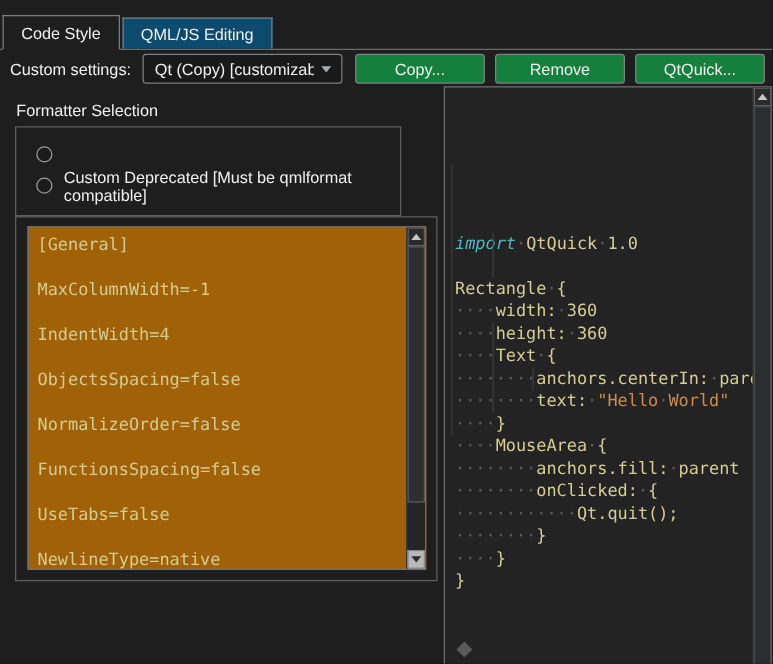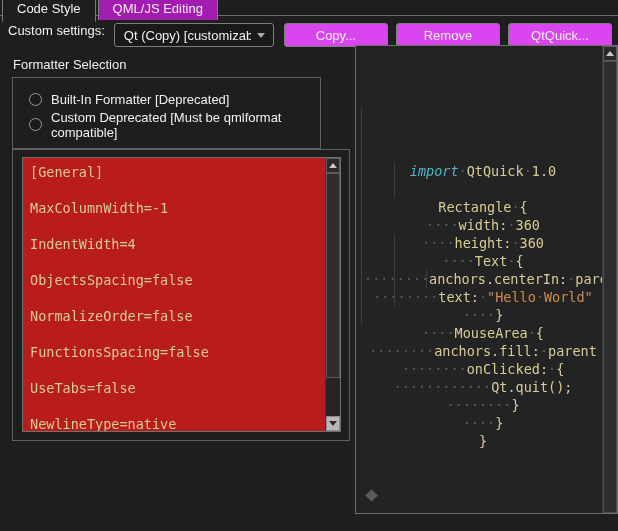--- a/index.html
+++ b/index.html
@@ -2,58 +2,58 @@
 <html><head>
 <meta charset="utf-8">
 <style>
   html,body { margin:0; padding:0; background:#141414; }
   .window {
     position:relative; width:618px; height:531px; overflow:hidden;
     background:#1e1e1e; color:#f0f0f0;
     font-family:"Liberation Sans", sans-serif; font-size:13px;
   }
   
-  .tabbar { display:flex; align-items:center; height:16px; padding-left:2px;
+  .tabbar { display:flex; align-items:flex-end; height:40px; padding-left:2px;
             border-bottom:1px solid #6b6b6b; box-sizing:border-box; }
   .tab { box-sizing:border-box; display:flex; align-items:center; padding:0 14px;
          border:1px solid #7c7c7c; white-space:nowrap; cursor:default; }
   .tab.active { height:28px; background:#1e1e1e; border-bottom:1px solid #1e1e1e;
                 margin-bottom:-1px; z-index:2; position:relative; }
-  .tab.inactive { height:25px; background:#a21caf; border-bottom:none; margin-left:2px; }
+  .tab.inactive { height:25px; background:#0c4a6e; border-bottom:none; margin-left:2px; }
   
-  .settings-row { display:flex; align-items:flex-start; margin:7px 6px 6px 8px; height:16px; }
+  .settings-row { display:flex; align-items:center; margin:7px 6px 6px 8px; height:16px; }
   .settings-label { margin-right:9px; white-space:nowrap; }
   .combo { width:160px; height:24px; box-sizing:border-box; background:#191919;
            border:1px solid #7f7f7f; border-radius:3px; display:flex; align-items:center;
            justify-content:space-between; padding:0 8px 0 9px; margin-right:2px; flex:none; }
   .combo-value { white-space:nowrap; overflow:hidden; }
   .combo-arrow { width:0; height:0; border-left:4px solid transparent;
                  border-right:4px solid transparent; border-top:5px solid #a9adb0; flex:none; margin-left:6px; }
-  .btn { height:24px; box-sizing:border-box; background:#d946ef; border:1px solid #7f7f7f;
+  .btn { height:24px; box-sizing:border-box; background:#15803d; border:1px solid #7f7f7f;
          border-radius:3px; margin-left:8px; display:flex; align-items:center;
          justify-content:center; flex:1; white-space:nowrap; }
   
   .main { display:flex; }
   .left-col { width:355px; flex:none; box-sizing:border-box; }
   
   .group { margin:12px 0 0 12px; width:309px; box-sizing:border-box; }
   .group-title { margin:0 0 5px 1px; }
   .group-box { border:1px solid #5f5f5f; padding:9px 8px 11px 16px; }
   .radio-row { display:flex; align-items:center; height:25px; gap:9px; }
   .radio { width:13px; height:13px; border-radius:50%; border:1.5px solid #9b9b9b;
            box-sizing:border-box; background:#1b1b1b; position:relative; flex:none; }
   .radio.selected { border-color:#2d9e57; }
   .radio.selected::after { content:""; position:absolute; inset:0; margin:auto;
            width:5px; height:5px; border-radius:50%; background:#c9c9c9; }
   
   .config-label { margin:20px 0 4px 13px; }
   .config-outer { margin-left:12px; width:338px; height:292px; box-sizing:border-box;
                   border:1px solid #5f5f5f; padding:7px 8px 8px 9px; }
   .config-editor { height:100%; box-sizing:border-box; border:1px solid #707070;
-                   background:#b91c1c; display:flex; overflow:hidden; }
+                   background:#a16207; display:flex; overflow:hidden; }
   .config-text { flex:1; margin:0; padding:5px 0 0 7px; overflow:hidden;
                  font-family:"DejaVu Sans Mono", monospace; font-size:13.5px; line-height:18px;
                  color:#d5cc92; white-space:pre; }
   
   .vscroll { width:15px; flex:none; display:flex; flex-direction:column;
              background:#242424; border-left:1px solid #3a3a3a; box-sizing:border-box; }
   .sb-btn { height:15px; flex:none; display:flex; align-items:center; justify-content:center;
             background:#2a2a2a; border:1px solid #5e5e5e; box-sizing:border-box; }
   .sb-btn.light { background:#b9b9b9; border-color:#8a8a8a; }
   .sb-thumb { background:#2e2e2e; border:1px solid #5a5a5a; box-sizing:border-box; flex:none; }
@@ -61,21 +61,21 @@
   .tri-up { width:0; height:0; border-left:4px solid transparent; border-right:4px solid transparent;
             border-bottom:5px solid #c6c6c6; }
   .tri-down { width:0; height:0; border-left:4px solid transparent; border-right:4px solid transparent;
               border-top:5px solid #2c2c2c; }
   
   .code-pane { flex:1; box-sizing:border-box; border:1px solid #6e6e6e; background:#232323;
                height:469px; display:flex; overflow:hidden; }
   .code-content { flex:1; position:relative; padding:8px 0 0 8px; overflow:hidden;
                   font-family:"DejaVu Sans Mono", monospace; font-size:13.5px; line-height:18px;
                   color:#d6cd96; white-space:pre; }
-  .code-line { height:18px;text-align:center; }
+  .code-line { height:18px; }
   .tok-kw  { color:#4db8c4; font-style:italic; }
   .tok-str { color:#cb8d4f; }
   .tok-ws  { color:#5c5c5c; }
   .tok-t   { color:#d6cd96; }
   .indent-guide { position:absolute; width:1px; background:#3e3e3e; }
   .eof-diamond { width:9px; height:9px; background:#5a5a5a; transform:rotate(45deg);
                  margin:5px 0 0 3px; }
   .code-scroll-thumb { flex:1; background:#2b2d2e; border:1px solid #4e4e4e; box-sizing:border-box; }
 </style>
 </head>
@@ -105,21 +105,20 @@
 
   <div class="main">
 
     <div class="left-col">
 
       <div class="group">
         <div class="group-title">Formatter Selection</div>
         <div class="group-box">
             <div class="radio-row">
               <span class="radio"></span>
-              <span>Built-In Formatter [Deprecated]</span>
             </div>
             <div class="radio-row">
               <span class="radio"></span>
               <span>Custom Deprecated [Must be qmlformat compatible]</span>
             </div>
           </div>
       </div>
 
       <div class="config-outer">
         <div class="config-editor">

